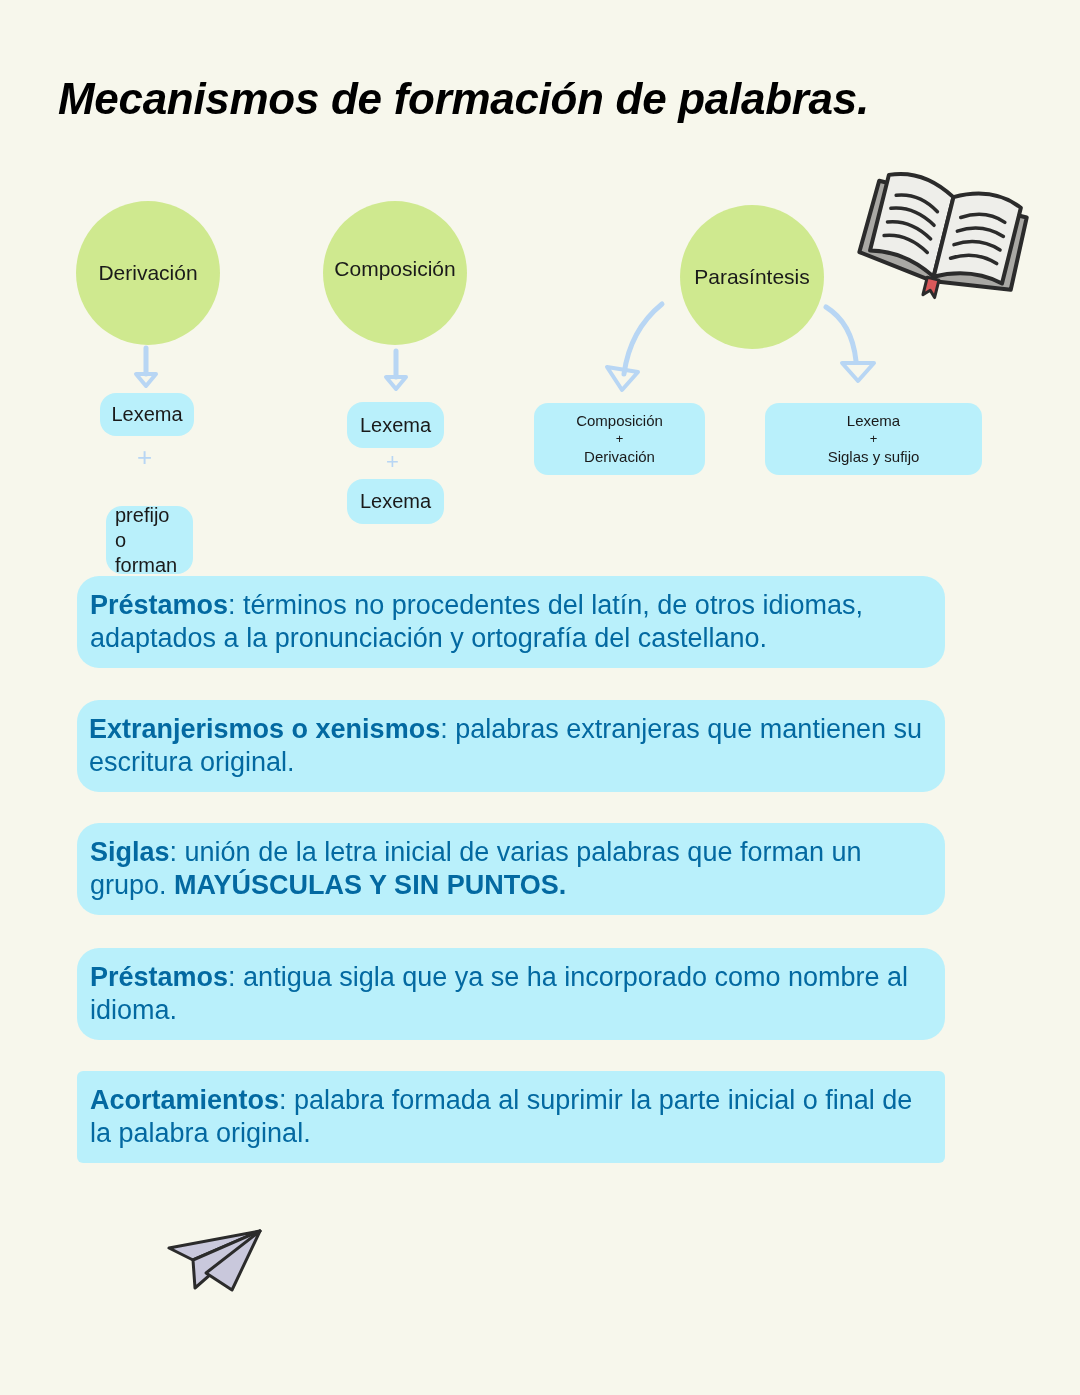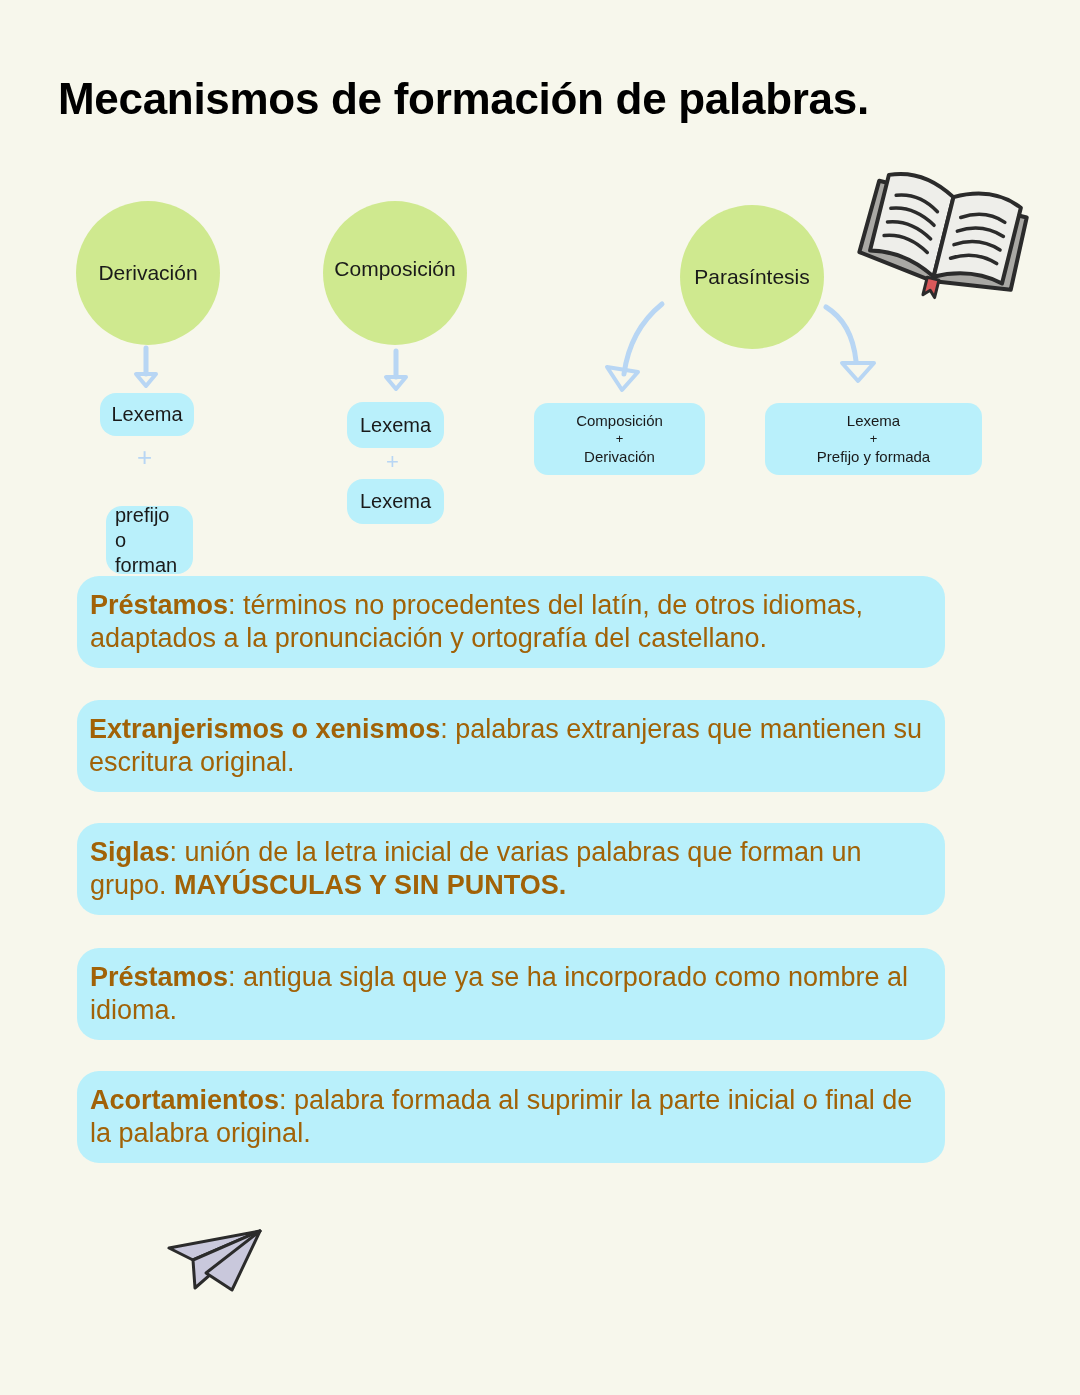--- a/index.html
+++ b/index.html
@@ -6,21 +6,21 @@
   body {
     width: 1080px; height: 1395px;
     background: #f7f7ec;
     position: relative; overflow: hidden;
     font-family: "Liberation Sans", sans-serif;
     color: #111;
   }
   .title {
     position: absolute; left: 58px; top: 74px;
     font-size: 44px; font-weight: bold; letter-spacing: -0.3px;
-    margin: 0; color: #000;
+    margin: 0; color: #000; font-style: italic;
   }
   .circle {
     position: absolute; width: 144px; height: 144px; border-radius: 50%;
     background: #cfe98f;
     display: flex; align-items: center; justify-content: center;
     font-size: 21px; color: #1a1a1a;
   }
   .pill {
     position: absolute; background: #b9f0fb; border-radius: 16px;
     display: flex; align-items: center; justify-content: center;
@@ -32,21 +32,21 @@
     font-size: 15px; color: #1a1a1a; text-align: center; line-height: 20px;
     display: flex; flex-direction: column; align-items: center; justify-content: center;
   }
   .plus {
     position: absolute; color: #b8d6f4; font-size: 26px; line-height: 1;
   }
   .card {
     position: absolute; left: 77px; width: 868px; height: 92px;
     background: #b9f0fb; border-radius: 22px;
     box-sizing: border-box; padding: 13px 14px 0 13px;
-    font-size: 27px; line-height: 33px; color: #a16207;
+    font-size: 27px; line-height: 33px; color: #0369a1;
   }
   .card b { font-weight: bold; }
   svg { position: absolute; overflow: visible; }
 </style>
 </head>
 <body>
 
 <h1 class="title">Mecanismos de formación de palabras.</h1>
 
 <div class="circle" style="left:76px; top:201px;">
@@ -91,21 +91,21 @@
   <path d="M20 60 L52 60 L36 78 Z" fill="none" stroke="#b8d6f4" stroke-width="4" stroke-linejoin="round"></path>
 </svg>
 <div class="box" style="left:534px; top:403px; width:171px; height:72px;">
   <span>Composición</span>
   <span style="font-size:13px; line-height:16px;">+</span>
   <span>Derivación</span>
 </div>
 <div class="box" style="left:765px; top:403px; width:217px; height:72px;">
   <span>Lexema</span>
   <span style="font-size:13px; line-height:16px;">+</span>
-  <span>Prefijo y formada</span>
+  <span>Siglas y sufijo</span>
 </div>
 
 <svg style="left:862px; top:170px;" width="165" height="130" viewBox="0 0 165 130">
   <g transform="rotate(14 82 65)" stroke="#2b2b2b" stroke-width="4" stroke-linejoin="round" stroke-linecap="round">
     <path d="M6 28 L4 102 L78 112 L86 112 L160 102 L158 28 Z" fill="#a9a8a4"></path>
     <path d="M14 20 Q46 6 82 26 L82 108 Q48 90 14 98 Z" fill="#eeeeea"></path>
     <path d="M150 20 Q118 6 82 26 L82 108 Q116 90 150 98 Z" fill="#eeeeea"></path>
     <path d="M76 110 L76 128 L82 122 L88 128 L88 110 Z" fill="#d9595a" stroke-width="3"></path>
     <g fill="none" stroke-width="3.5">
       <path d="M26 38 Q48 30 70 44"></path>
@@ -125,21 +125,21 @@
 </div>
 <div class="card" style="top:700px;padding-left:12px;">
   <b>Extranjerismos o xenismos</b><span>:</span><span> palabras extranjeras que mantienen su escritura original.</span>
 </div>
 <div class="card" style="top:823px;">
   <b>Siglas</b><span>:</span><span> unión de la letra inicial de varias palabras que forman un grupo. </span><b>MAYÚSCULAS Y SIN PUNTOS.</b>
 </div>
 <div class="card" style="top:948px;">
   <b>Préstamos</b><span>:</span><span> antigua sigla que ya se ha incorporado como nombre al idioma.</span>
 </div>
-<div class="card" style="top:1071px;">
+<div class="card" style="top:1071px;border-radius:6px;">
   <b>Acortamientos</b><span>:</span><span> palabra formada al suprimir la parte inicial o final de la palabra original.</span>
 </div>
 
 <svg style="left:166px; top:1228px;" width="98" height="66" viewBox="0 0 98 66">
   <g stroke="#2b2b2b" stroke-width="3" stroke-linejoin="round" fill="#c9c8dc">
     <path d="M3 20 L94 3 L27 32 Z"></path>
     <path d="M27 32 L94 3 L29 60 Z"></path>
     <path d="M40 45 L94 3 L66 62 Z"></path>
   </g>
 </svg>

